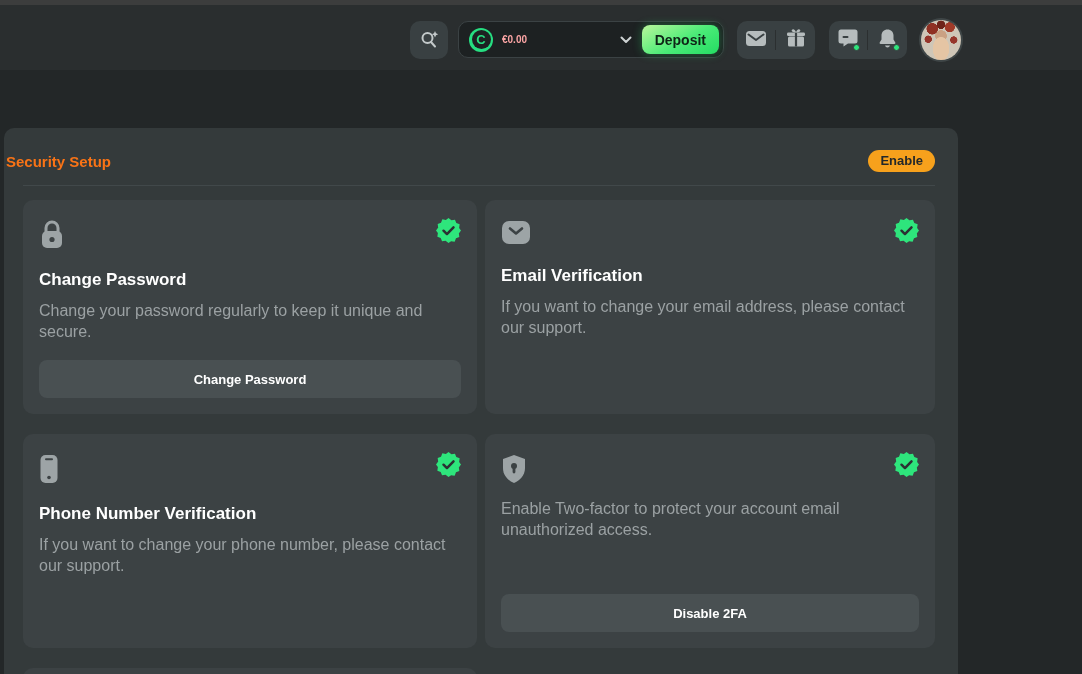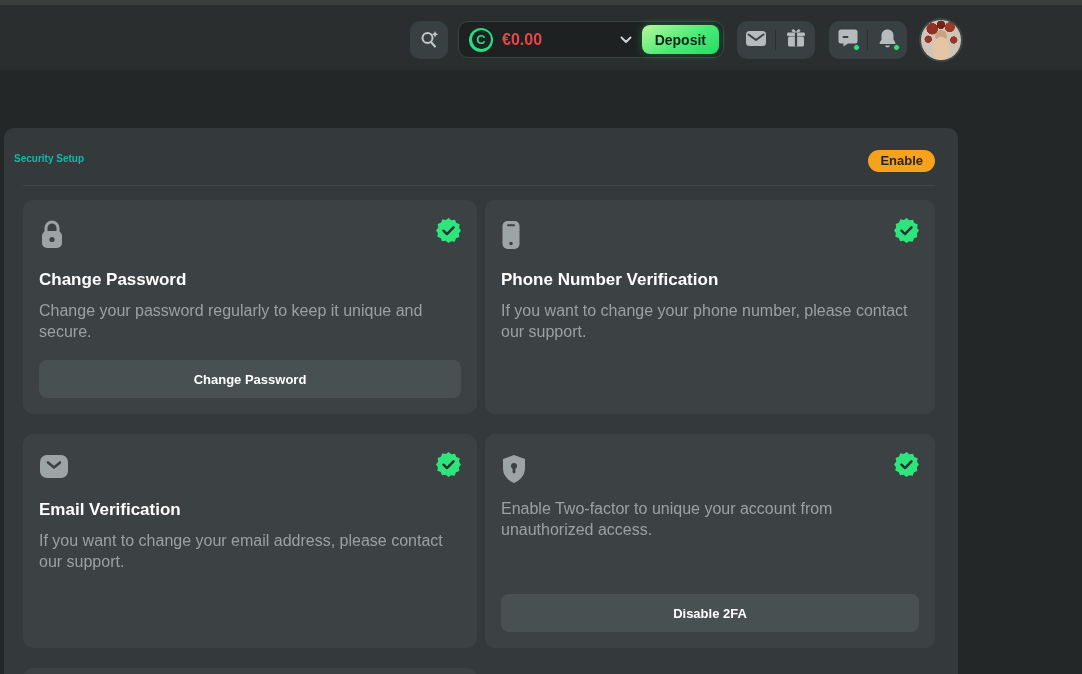--- a/index.html
+++ b/index.html
@@ -28,21 +28,21 @@
   }
   .coin {
     width:24px; height:24px; border-radius:50%; background:#26de81;
     display:flex; align-items:center; justify-content:center; flex:0 0 auto;
   }
   .coin-inner {
     width:19px; height:19px; border-radius:50%; background:#1d2122;
     color:#26de81; font-size:13px; font-weight:bold;
     display:flex; align-items:center; justify-content:center;
   }
-  .balance-amount { margin-left:9px; font-size:16px; font-weight:bold; color:#ef4444; }
+  .balance-amount { margin-left:9px; font-size:10px; font-weight:bold; color:#fca5a5; }
   .pill-chevron { margin-left:auto; margin-right:10px; display:flex; }
   .deposit-btn {
     height:29px; padding:0 13px; border:none; border-radius:8px;
     background:linear-gradient(150deg,#b9f79b 0%, #4aeb77 55%, #24dc63 100%);
     color:#0e2517; font-size:14px; font-weight:bold; cursor:pointer;
     box-shadow:0 0 10px rgba(46,229,111,.35); flex:0 0 auto;text-align:center;
   }
 
   .icon-group {
     position:absolute; top:16px; height:38px; width:78px;
@@ -72,21 +72,21 @@
       radial-gradient(circle at 82% 50%, #96352a 0 9%, transparent 10%),
       radial-gradient(ellipse at 50% 72%, #e5c5a4 0 28%, transparent 30%),
       radial-gradient(circle at 50% 40%, #caa183 0 18%, transparent 19%),
       #cfc6b7;
   }
 
   .panel {
     position:absolute; left:4px; top:128px; width:954px; height:546px;
     background:#343a3b; border-radius:10px 10px 0 0; overflow:hidden;
   }
-  .panel-title { position:absolute; left:10px; top:25px; font-size:10px; font-weight:bold; color:#14b8a6; }
+  .panel-title { position:absolute; left:2px; top:25px; font-size:15px; font-weight:bold; color:#f97316; }
   .strength-badge {
     position:absolute; right:23px; top:22px; height:22px; line-height:22px;
     padding:0 12px; border-radius:12px; background:#f7a11c;
     color:#23282a; font-size:13px; font-weight:bold;
   }
   .panel-divider { position:absolute; left:19px; right:23px; top:57px; height:1px; background:#41484a; }
 
   .cards {
     position:absolute; left:19px; top:72px;
     display:grid; grid-template-columns:454px 450px;
@@ -211,66 +211,66 @@
           <path d="M7.2 12.2 L10.5 15.4 L16.8 9" stroke="#2b3133" stroke-width="2.4" fill="none" stroke-linecap="round" stroke-linejoin="round"></path>
         </svg>
       </span>
       <h2 class="card-title">Change Password</h2>
       <p class="card-desc">Change your password regularly to keep it unique and secure.</p>
       <button class="card-btn">Change Password</button>
     </section>
 
     <section class="card">
       <span class="card-icon">
+        <svg width="30" height="26" viewBox="0 0 30 26" fill="none">
+          <rect x="1" y="1" width="28" height="23" rx="7" fill="#9da4a6"></rect>
+          <path d="M9 8.5 L15 13.5 L21 8.5" stroke="#3c4244" stroke-width="2.6" stroke-linecap="round" stroke-linejoin="round"></path>
+        </svg>
+      </span>
+      <span class="check-badge">
+        <svg width="25" height="25" viewBox="0 0 24 24">
+          <path fill="#2ee57c" d="M12 0l2.8 2.1 3.4-.5 1.3 3.2 3.2 1.3-.5 3.4L24 12l-2.1 2.8.5 3.4-3.2 1.3-1.3 3.2-3.4-.5L12 24l-2.8-2.1-3.4.5-1.3-3.2-3.2-1.3.5-3.4L0 12l2.1-2.8-.5-3.4 3.2-1.3 1.3-3.2 3.4.5z"></path>
+          <path d="M7.2 12.2 L10.5 15.4 L16.8 9" stroke="#2b3133" stroke-width="2.4" fill="none" stroke-linecap="round" stroke-linejoin="round"></path>
+        </svg>
+      </span>
+      <h2 class="card-title">Email Verification</h2>
+      <p class="card-desc">If you want to change your email address, please contact our support.</p>
+    </section>
+
+    <section class="card">
+      <span class="card-icon">
         <svg width="20" height="30" viewBox="0 0 20 30" fill="none">
           <rect x="1.5" y="1" width="17" height="28" rx="5" fill="#9da4a6"></rect>
           <line x1="7" y1="5.2" x2="13" y2="5.2" stroke="#3c4244" stroke-width="2" stroke-linecap="round"></line>
           <circle cx="10" cy="23.5" r="1.8" fill="#3c4244"></circle>
         </svg>
       </span>
       <span class="check-badge">
         <svg width="25" height="25" viewBox="0 0 24 24">
           <path fill="#2ee57c" d="M12 0l2.8 2.1 3.4-.5 1.3 3.2 3.2 1.3-.5 3.4L24 12l-2.1 2.8.5 3.4-3.2 1.3-1.3 3.2-3.4-.5L12 24l-2.8-2.1-3.4.5-1.3-3.2-3.2-1.3.5-3.4L0 12l2.1-2.8-.5-3.4 3.2-1.3 1.3-3.2 3.4.5z"></path>
           <path d="M7.2 12.2 L10.5 15.4 L16.8 9" stroke="#2b3133" stroke-width="2.4" fill="none" stroke-linecap="round" stroke-linejoin="round"></path>
         </svg>
       </span>
       <h2 class="card-title">Phone Number Verification</h2>
       <p class="card-desc">If you want to change your phone number, please contact our support.</p>
     </section>
 
     <section class="card">
       <span class="card-icon">
-        <svg width="30" height="26" viewBox="0 0 30 26" fill="none">
-          <rect x="1" y="1" width="28" height="23" rx="7" fill="#9da4a6"></rect>
-          <path d="M9 8.5 L15 13.5 L21 8.5" stroke="#3c4244" stroke-width="2.6" stroke-linecap="round" stroke-linejoin="round"></path>
-        </svg>
-      </span>
-      <span class="check-badge">
-        <svg width="25" height="25" viewBox="0 0 24 24">
-          <path fill="#2ee57c" d="M12 0l2.8 2.1 3.4-.5 1.3 3.2 3.2 1.3-.5 3.4L24 12l-2.1 2.8.5 3.4-3.2 1.3-1.3 3.2-3.4-.5L12 24l-2.8-2.1-3.4.5-1.3-3.2-3.2-1.3.5-3.4L0 12l2.1-2.8-.5-3.4 3.2-1.3 1.3-3.2 3.4.5z"></path>
-          <path d="M7.2 12.2 L10.5 15.4 L16.8 9" stroke="#2b3133" stroke-width="2.4" fill="none" stroke-linecap="round" stroke-linejoin="round"></path>
-        </svg>
-      </span>
-      <h2 class="card-title">Email Verification</h2>
-      <p class="card-desc">If you want to change your email address, please contact our support.</p>
-    </section>
-
-    <section class="card">
-      <span class="card-icon">
         <svg width="26" height="30" viewBox="0 0 26 30" fill="none">
           <path d="M13 1 L24 5 v9 c0 8 -5.5 12.5 -11 15 C7.5 26.5 2 22 2 14 V5 Z" fill="#9da4a6"></path>
           <circle cx="13" cy="12" r="3" fill="#3c4244"></circle>
           <rect x="11.6" y="13" width="2.8" height="6.5" rx="1.4" fill="#3c4244"></rect>
         </svg>
       </span>
       <span class="check-badge">
         <svg width="25" height="25" viewBox="0 0 24 24">
           <path fill="#2ee57c" d="M12 0l2.8 2.1 3.4-.5 1.3 3.2 3.2 1.3-.5 3.4L24 12l-2.1 2.8.5 3.4-3.2 1.3-1.3 3.2-3.4-.5L12 24l-2.8-2.1-3.4.5-1.3-3.2-3.2-1.3.5-3.4L0 12l2.1-2.8-.5-3.4 3.2-1.3 1.3-3.2 3.4.5z"></path>
           <path d="M7.2 12.2 L10.5 15.4 L16.8 9" stroke="#2b3133" stroke-width="2.4" fill="none" stroke-linecap="round" stroke-linejoin="round"></path>
         </svg>
       </span>
-      <p class="card-desc">Enable Two-factor to unique your account from unauthorized access.</p>
+      <p class="card-desc">Enable Two-factor to protect your account email unauthorized access.</p>
       <button class="card-btn">Disable 2FA</button>
     </section>
   </div>
 
   <div class="card-stub"></div>
 </main>
 
 </body></html>

